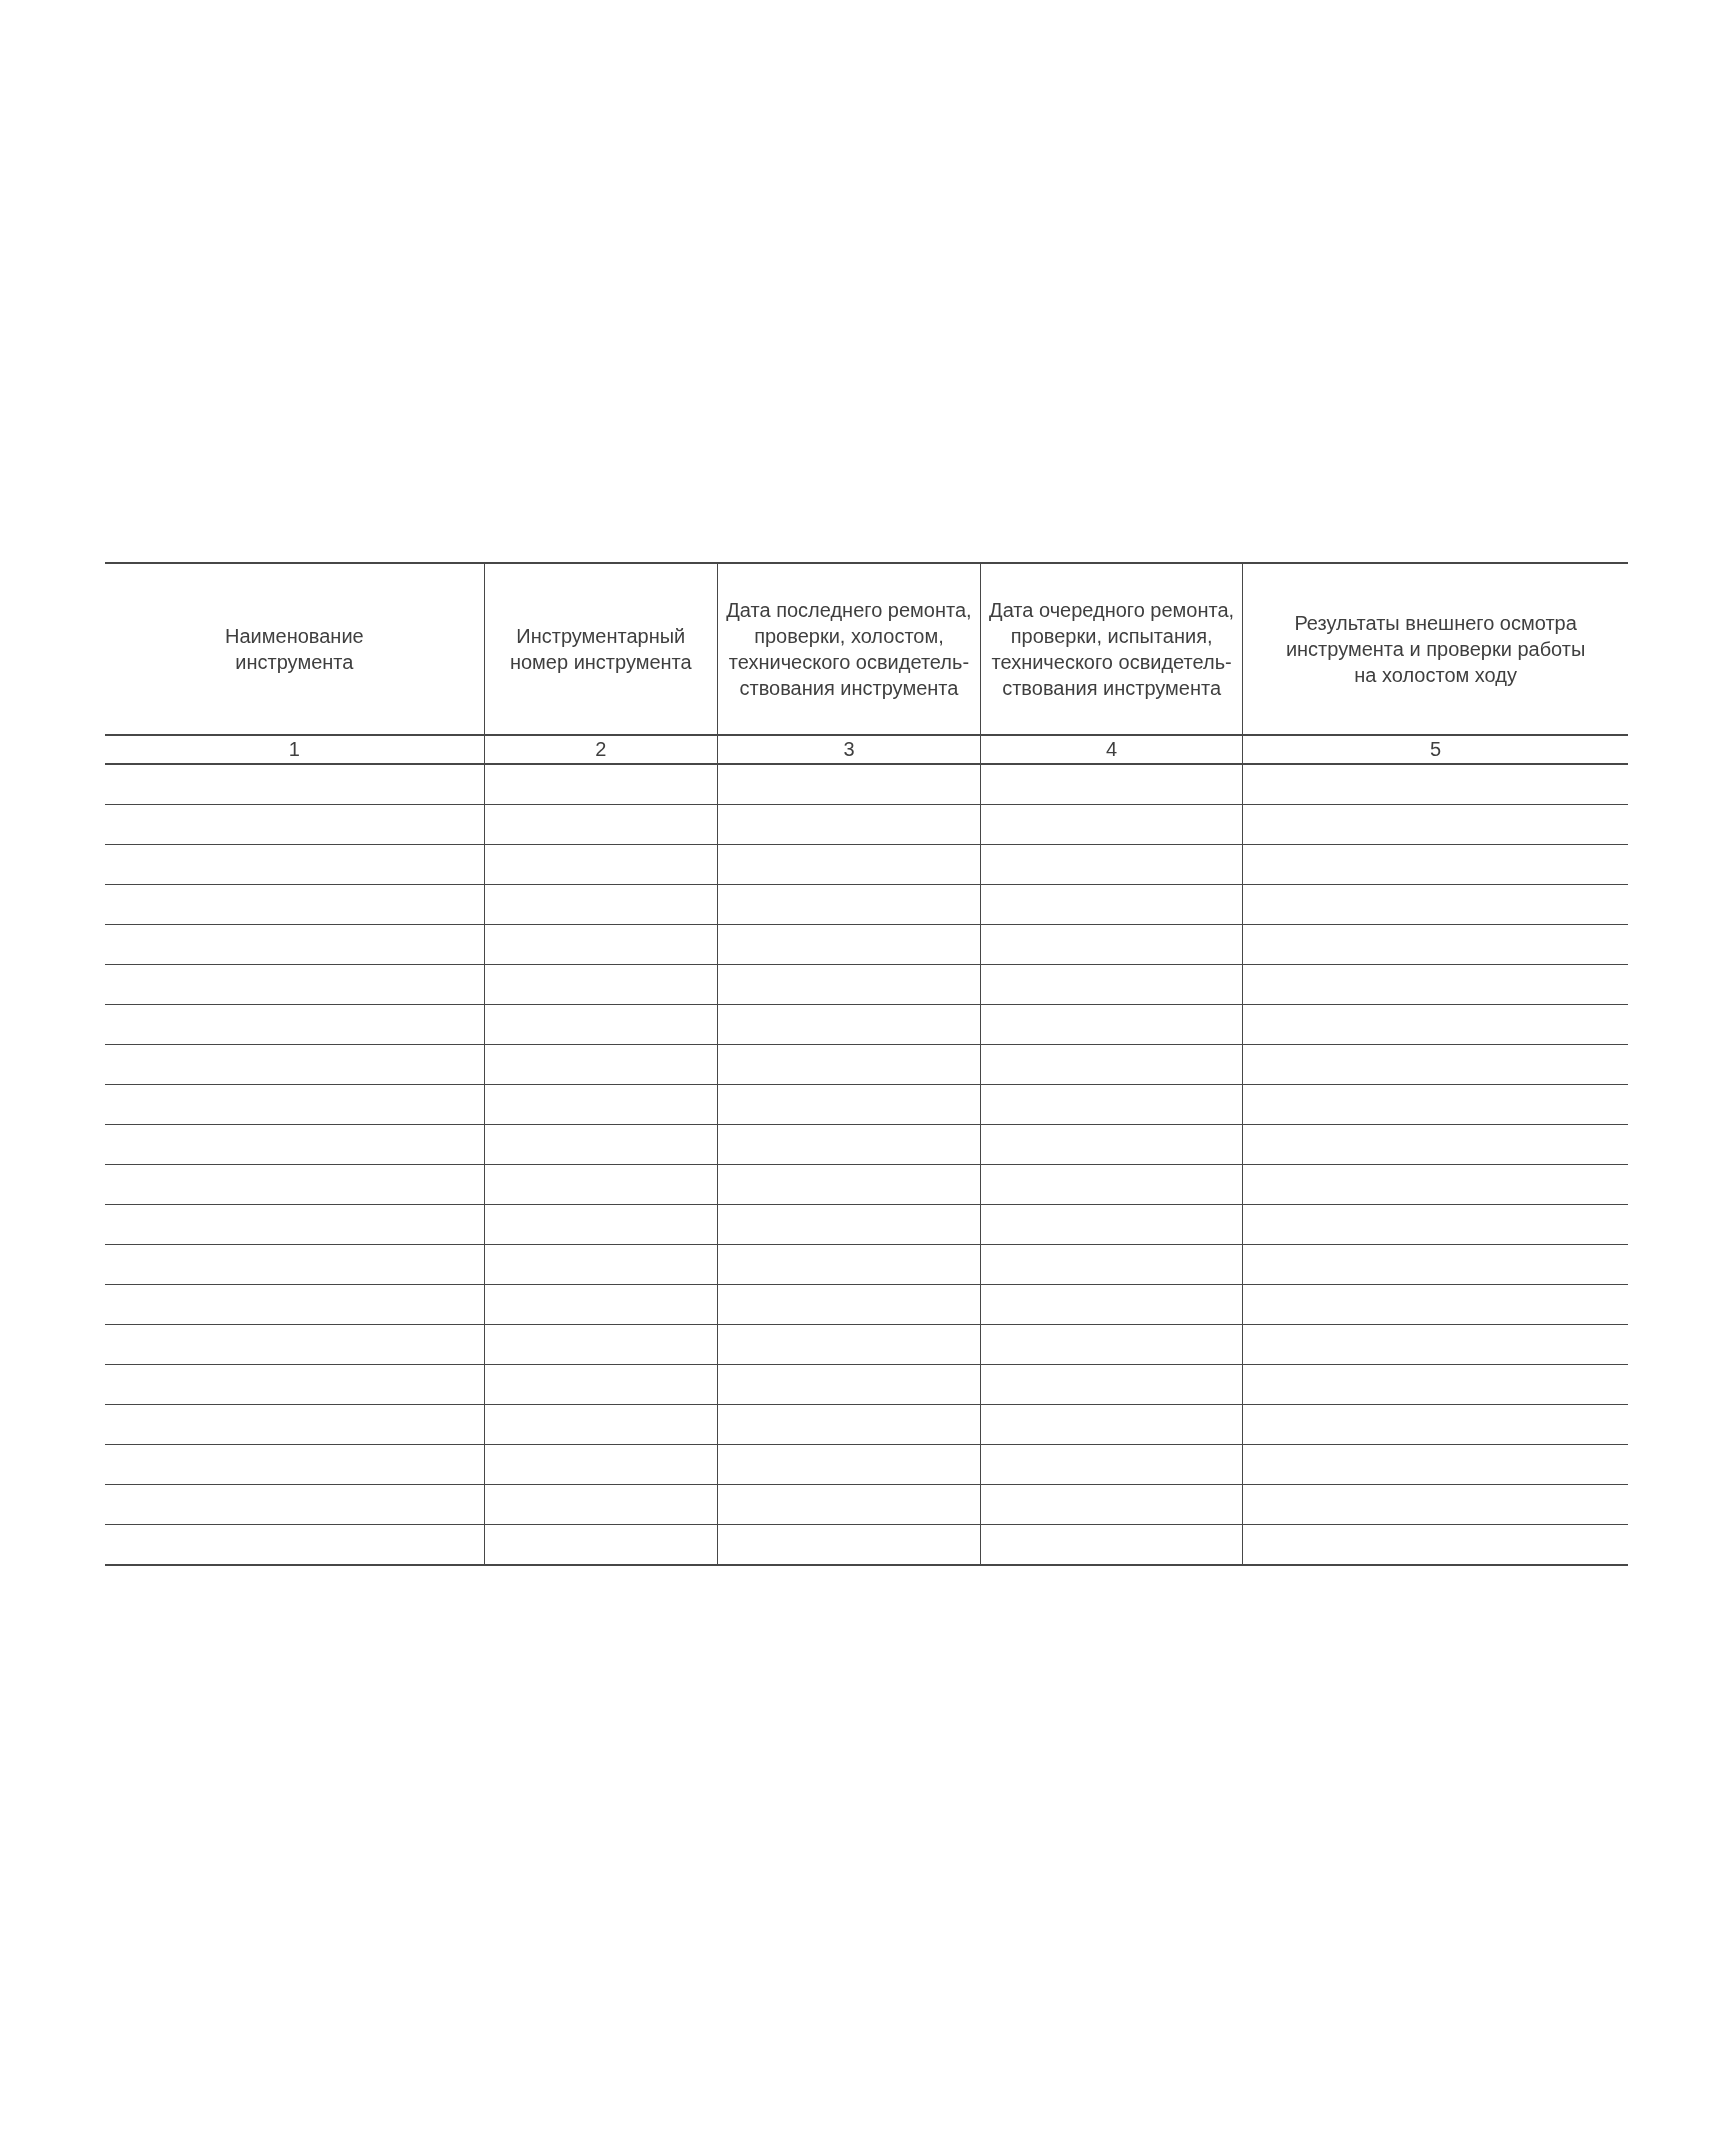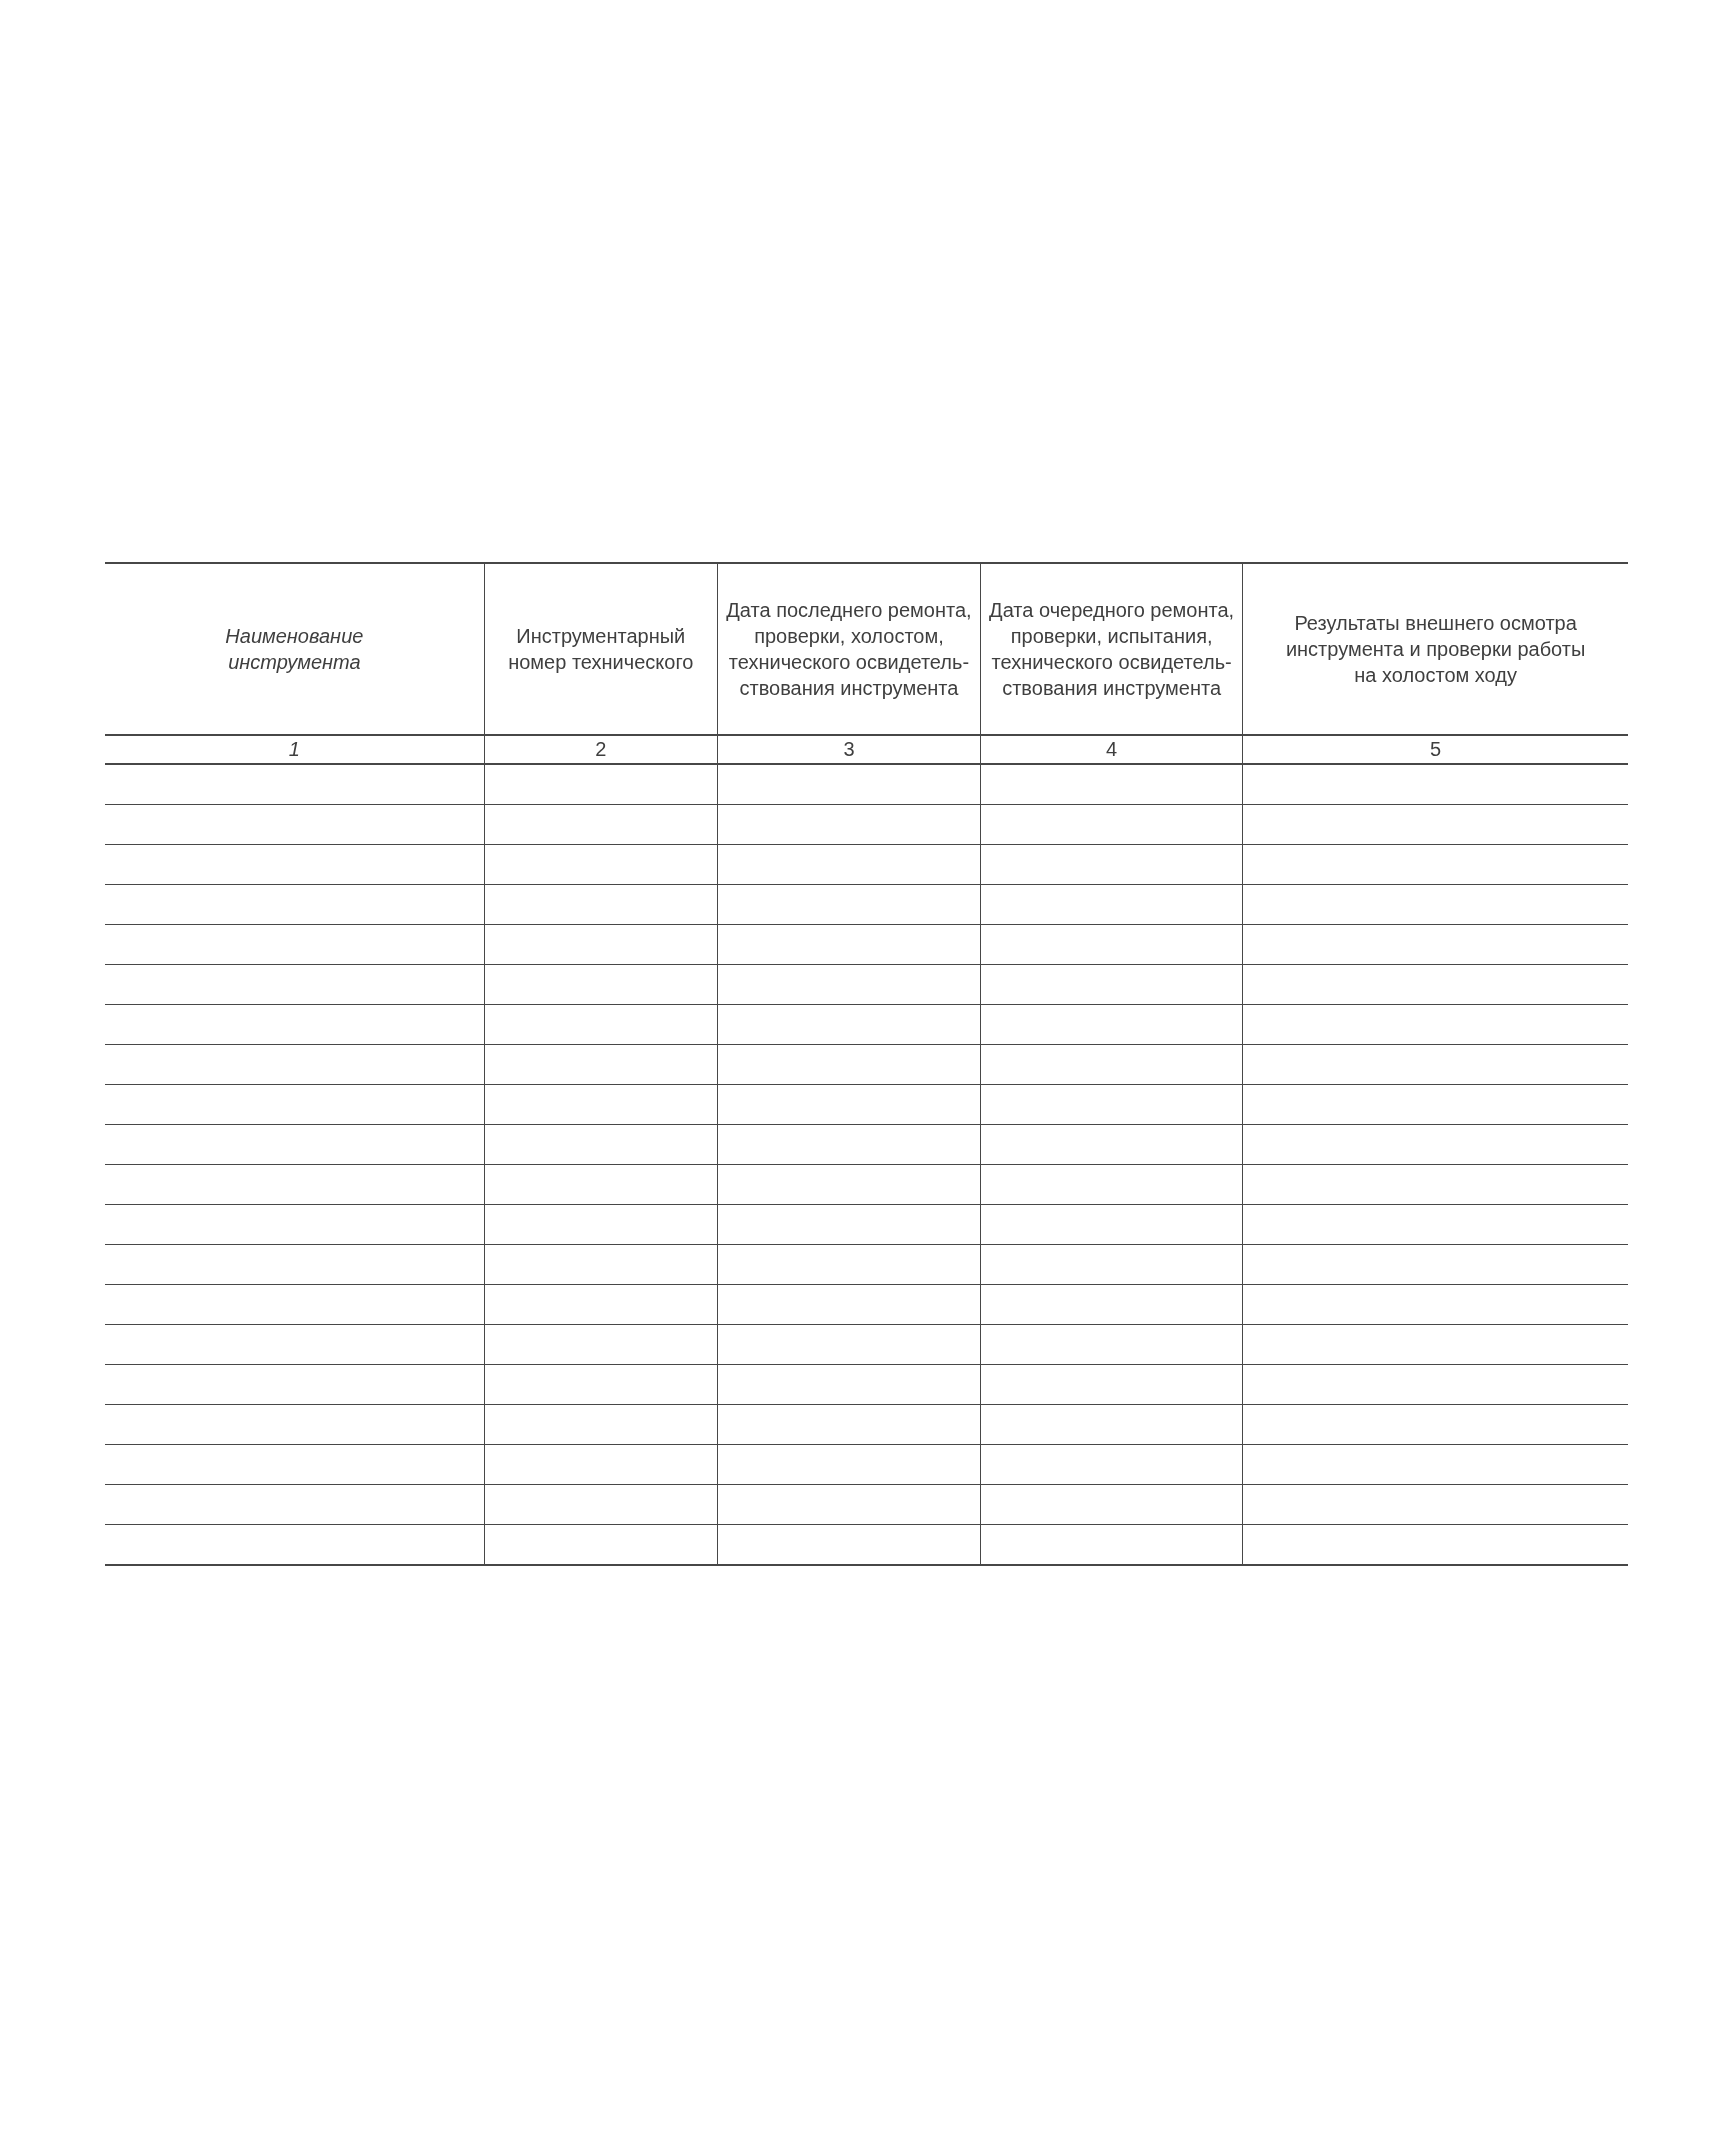--- a/index.html
+++ b/index.html
@@ -31,21 +31,21 @@
   .form-table th, .form-table td {
     border-left: 1.5px solid #474747;
     border-right: 1.5px solid #474747;
     padding: 0;
     text-align: center;
     vertical-align: middle;
     font-weight: normal;
     overflow: hidden;
   }
   
-  .form-table th:first-child, .form-table td:first-child { border-left: none; font-style: italic; }
+  .form-table th:first-child, .form-table td:first-child { border-left: none; }
   .form-table th:last-child,  .form-table td:last-child  { border-right: none; }
 
   tr.header-row th {
     height: 170px;
     border-top: 2.2px solid #474747;
     border-bottom: 2.2px solid #474747;
     font-size: 20px;
     line-height: 26px;
     white-space: pre-line;
   }
@@ -73,21 +73,21 @@
       <col class="c2">
       <col class="c3">
       <col class="c4">
       <col class="c5">
   </colgroup>
   <tbody>
     <tr class="header-row">
       <th>Наименование
 инструмента</th>
       <th>Инструментарный
-номер технического</th>
+номер инструмента</th>
       <th>Дата последнего ремонта,
 проверки, холостом,
 технического освидетель-
 ствования инструмента</th>
       <th>Дата очередного ремонта,
 проверки, испытания,
 технического освидетель-
 ствования инструмента</th>
       <th>Результаты внешнего осмотра
 инструмента и проверки работы

